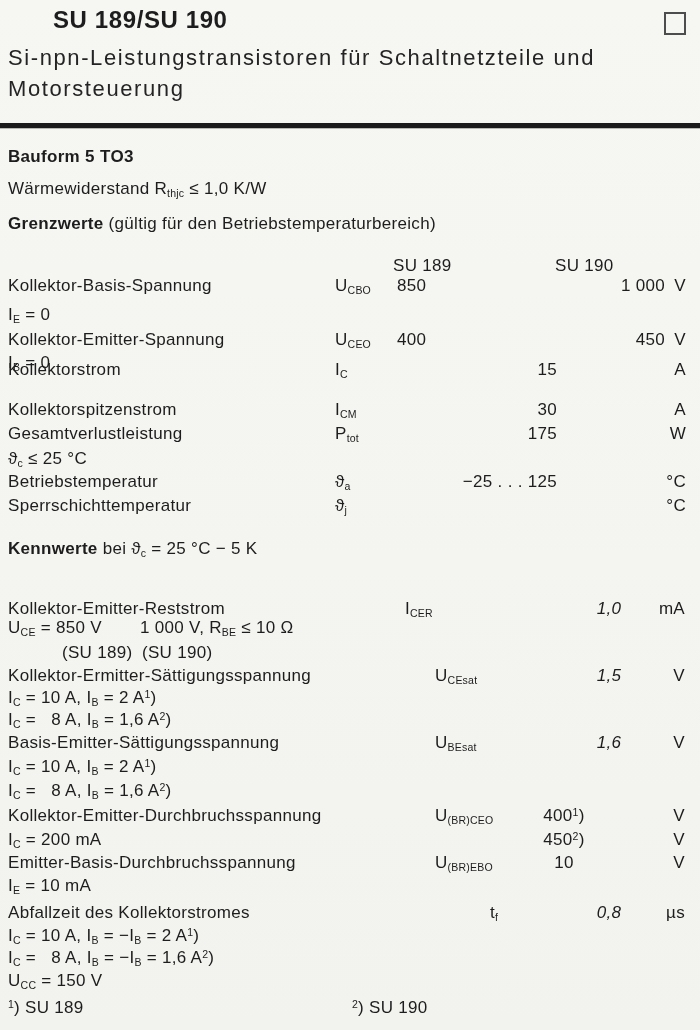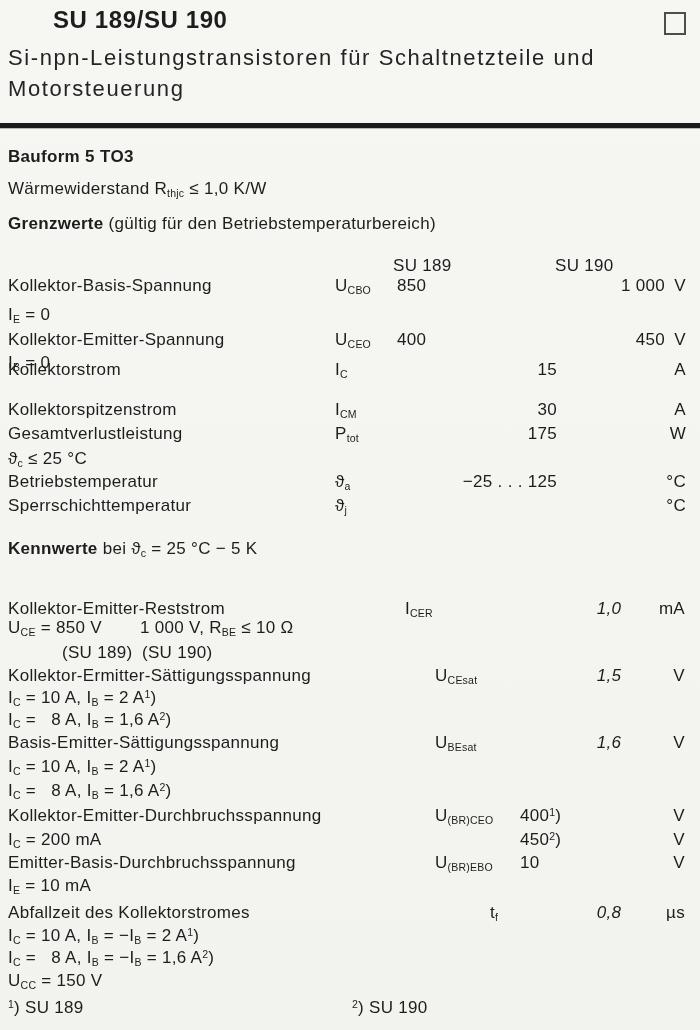--- a/index.html
+++ b/index.html
@@ -30,21 +30,21 @@
   
   .lab{left:8px;}
   .symG{left:335px;}
   .v189{left:397px;}
   .mid{left:395px;width:162px;text-align:right;}
   .v190{left:552px;width:113px;text-align:right;}
   .unitG{left:622px;width:64px;text-align:right;}
   .symK1{left:405px;}
   .symK2{left:435px;}
   .symK3{left:490px;}
-  .minC{left:520px;width:88px;}
+  .minC{left:520px;width:88px;text-align:center;}
   .maxC{left:573px;width:72px;text-align:center;font-style:italic;}
   .unitK{left:630px;width:55px;text-align:right;}
   .h189{left:393px;}
   .h190{left:555px;}
   .hmin{left:512px;font-weight:bold;}
   .hmax{left:593px;}
   .p140{left:140px;}
   .p62{left:62px;}
   .p142{left:142px;}
   .p100{left:100px;}

